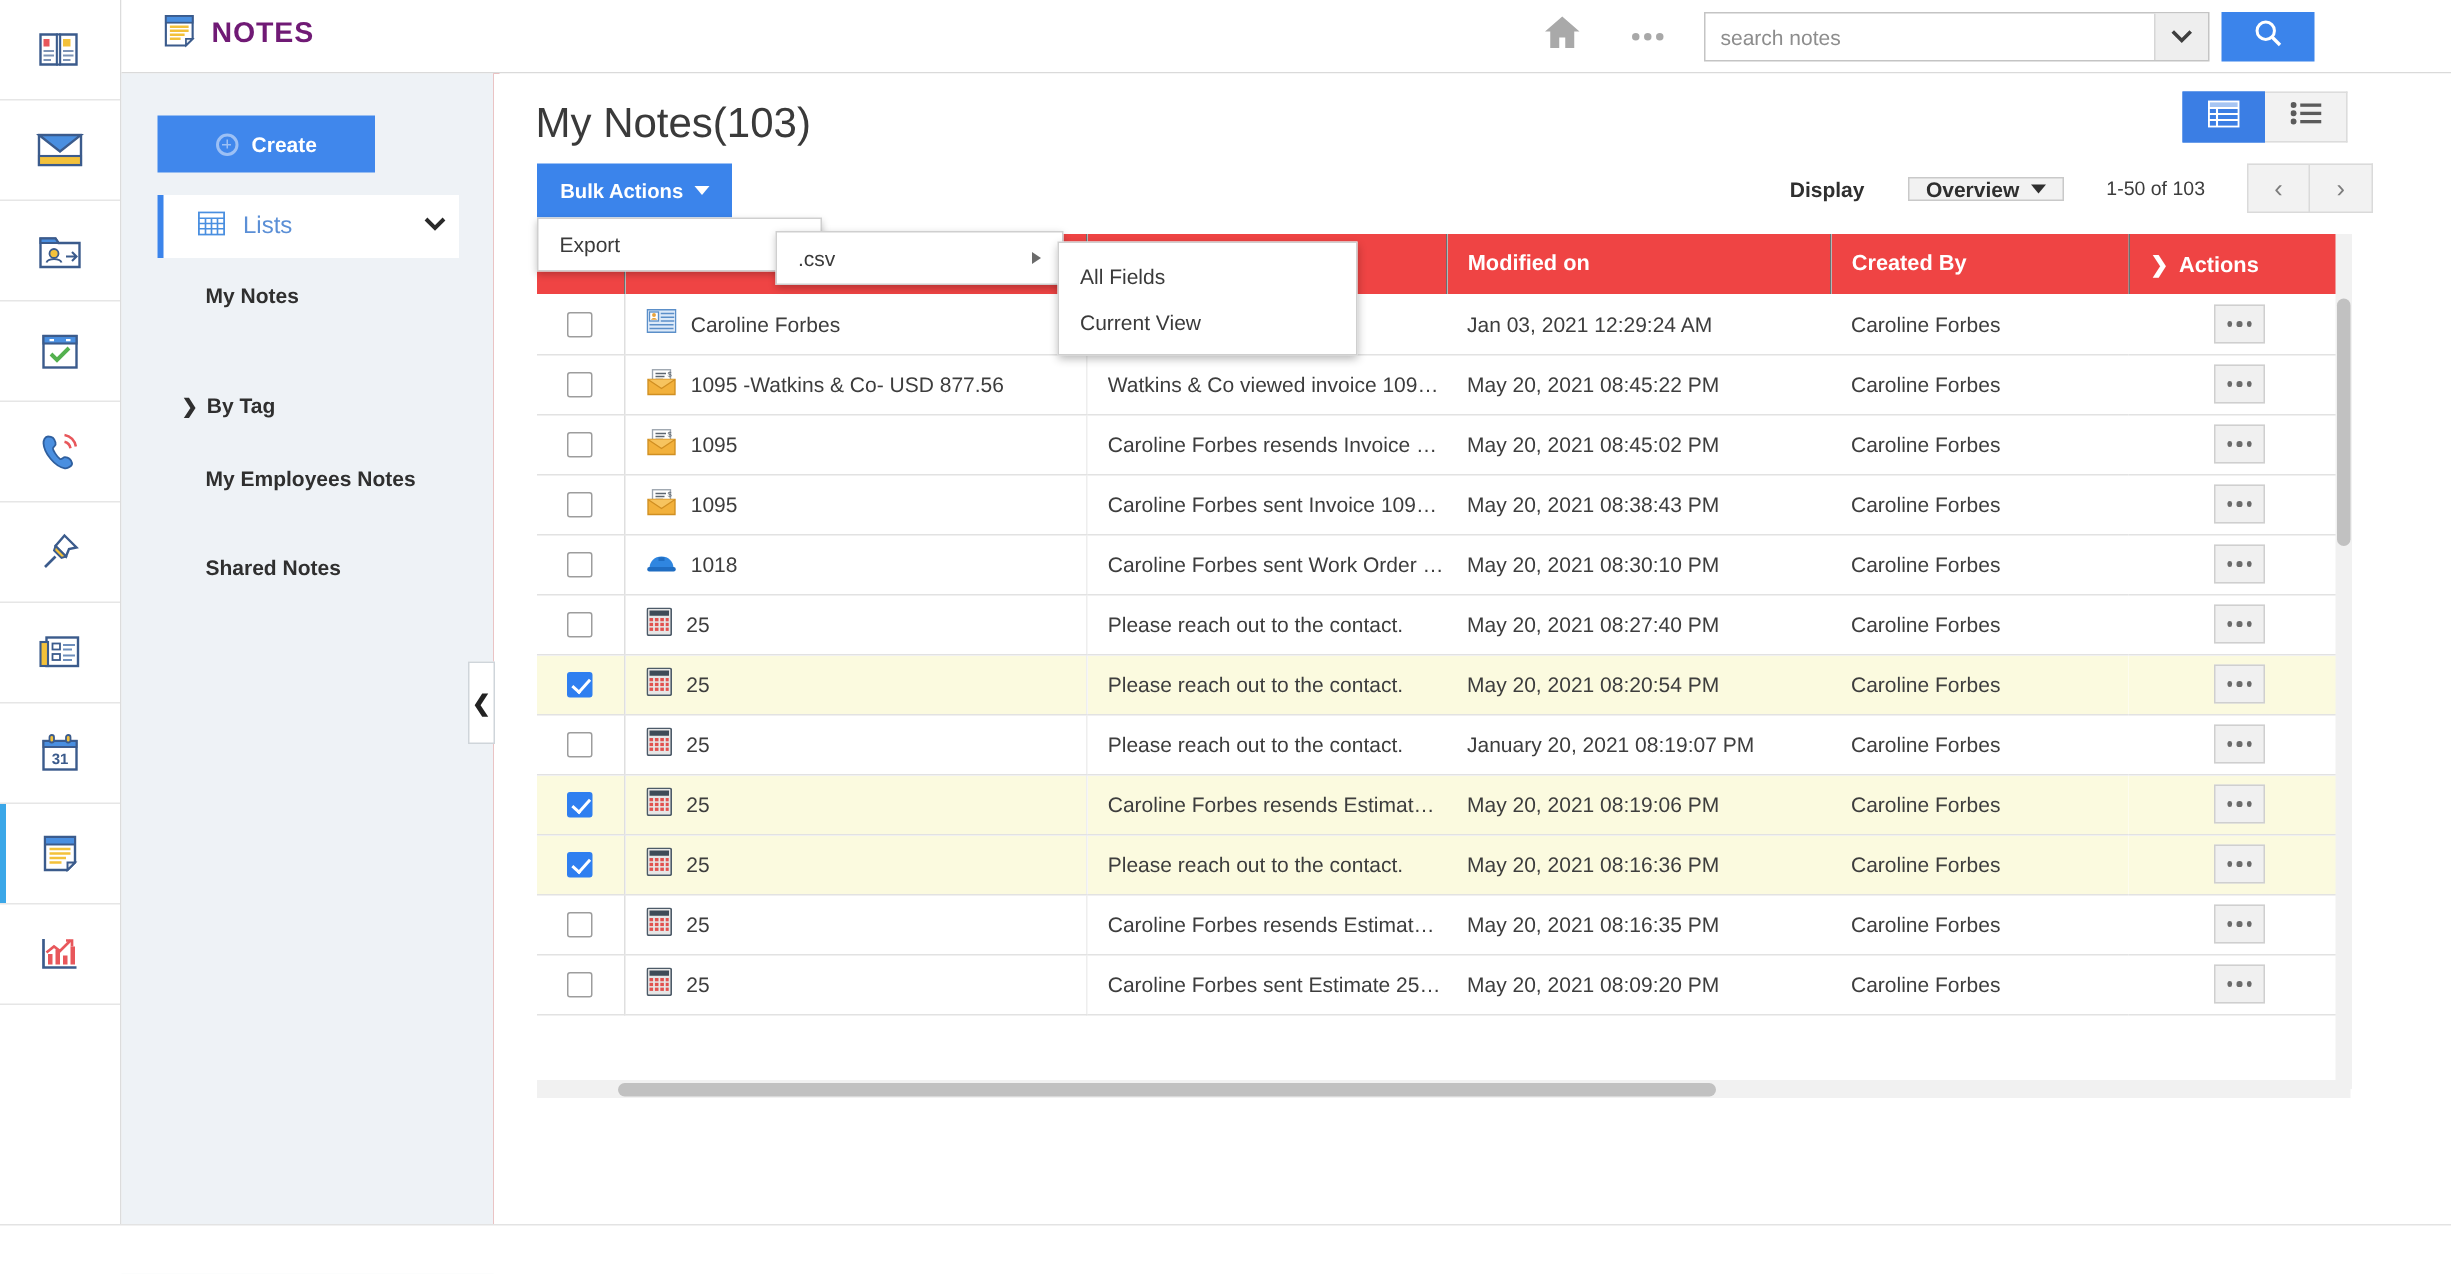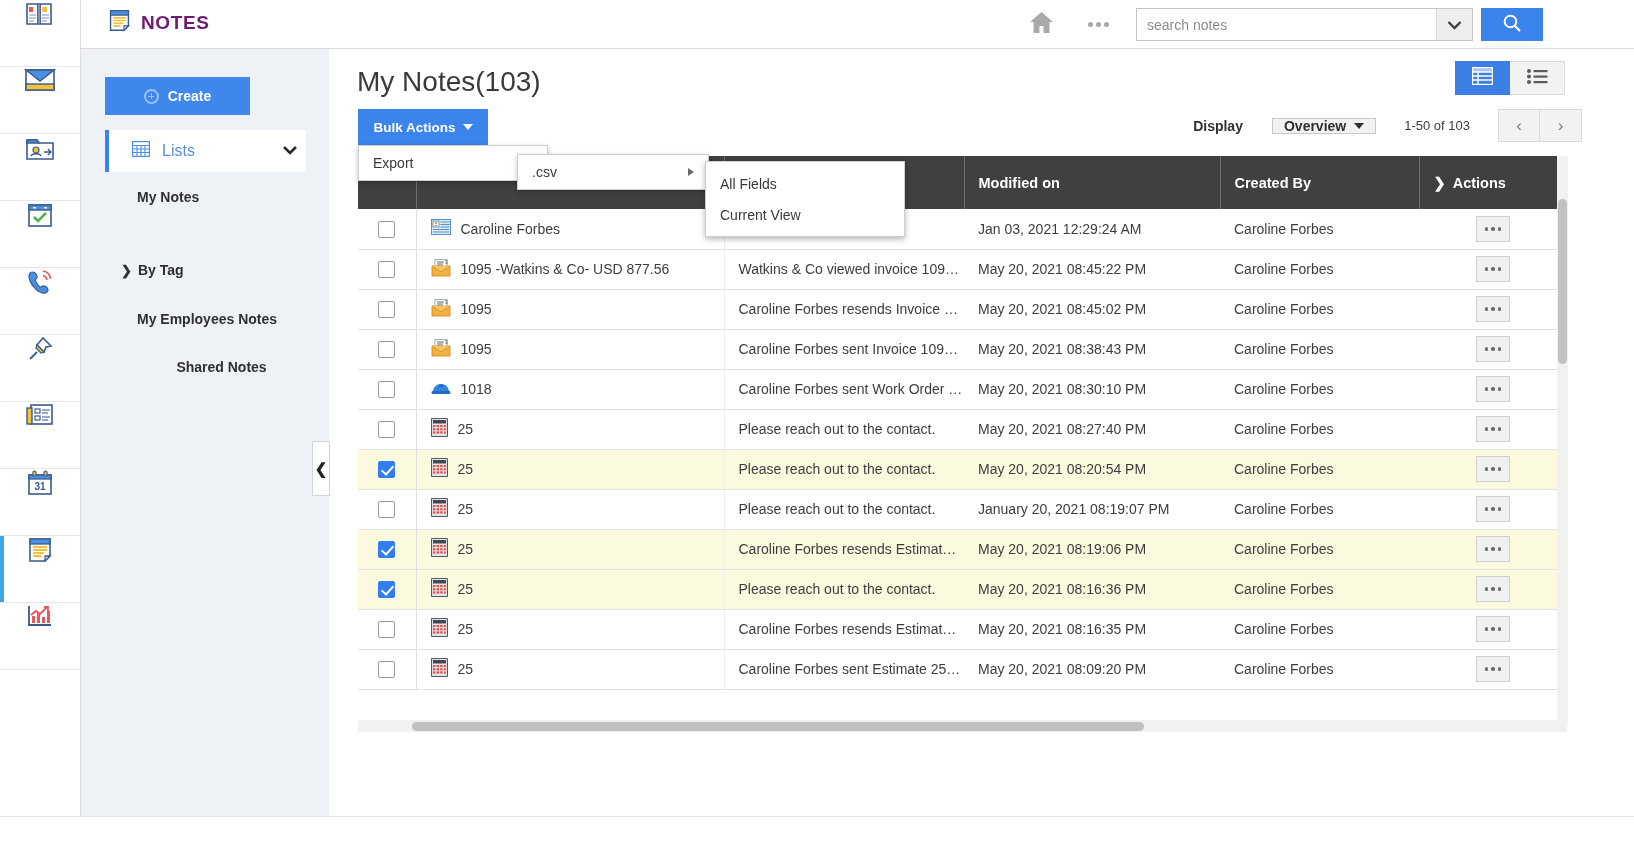--- a/index.html
+++ b/index.html
@@ -20,21 +20,21 @@
   .rail {
     position: absolute; left: 0; top: 0;
     width: 81px; height: 816px;
     background: #ffffff;
     border-right: 1px solid #dcdcdc;
   }
   .rail-item {
     position: relative;
     height: 67px;
     border-bottom: 1px solid #e6e6e6;
-    display: flex; justify-content: center;
+    display: flex; align-items: center; justify-content: center;
     cursor: pointer;
   }
   .rail-item.active::before {
     content: "";
     position: absolute; left: 0; top: 0; bottom: 0;
     width: 4px; background: #3ba7e8;
   }
   .rail-item svg { display: block; }
 
   
@@ -157,21 +157,21 @@
     font-size: 14px; font-weight: bold;
     color: #2f2f2f;
     cursor: pointer;
   }
   .nav-item .txt { margin-left: 32px; }
   .nav-item.has-arrow .txt { margin-left: 6px; }
   .nav-item .arr { margin-left: 16px; color:#2f2f2f; font-size:13px; font-weight:bold;}
   #nav-my-notes { top: 133px; }
   #nav-by-tag { top: 206px; }
   #nav-my-emp { top: 255px; }
-  #nav-shared { top: 303px; justify-content: center; }
+  #nav-shared { top: 314px; }
 
   .collapse-handle {
     position: absolute; left: 312px; top: 441px;
     width: 18px; height: 55px;
     background: #ffffff;
     border: 1px solid #cfd5da;
     display: flex; align-items: center; justify-content: center;
     cursor: pointer;
     z-index: 30;
     font-size: 15px; color: #222; font-weight: bold;
@@ -302,26 +302,26 @@
     width: 1209px; height: 570px;
     overflow: hidden;
     border-bottom: 0;
   }
   table.grid {
     border-collapse: collapse;
     width: 1209px;
     table-layout: fixed;
   }
   table.grid th {
-    background: #404040;
+    background: #ef4444;
     color: #ffffff;
     font-size: 14.5px;
     font-weight: bold;
     text-align: left;
-    height: 53px;
+    height: 40px;
     padding: 0 14px;
     border-right: 1px solid #6e6e6e;
     white-space: nowrap;
     overflow: hidden;
   }
   table.grid th.cb-col { width: 58px; padding: 0; }
   table.grid th.name-col { width: 308px; }
   table.grid th.desc-col { width: 240px; }
   table.grid th.mod-col { width: 256px; }
   table.grid th.cre-col { width: 199px; }

